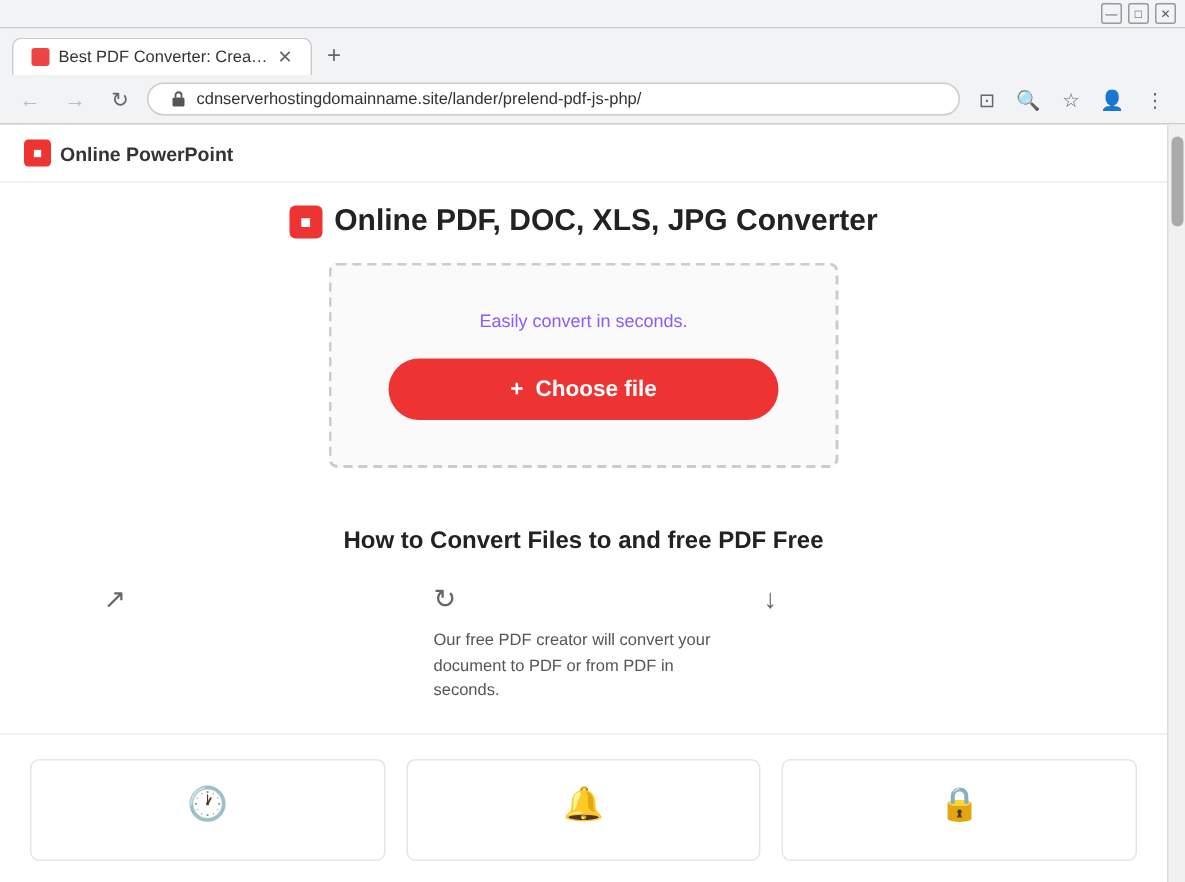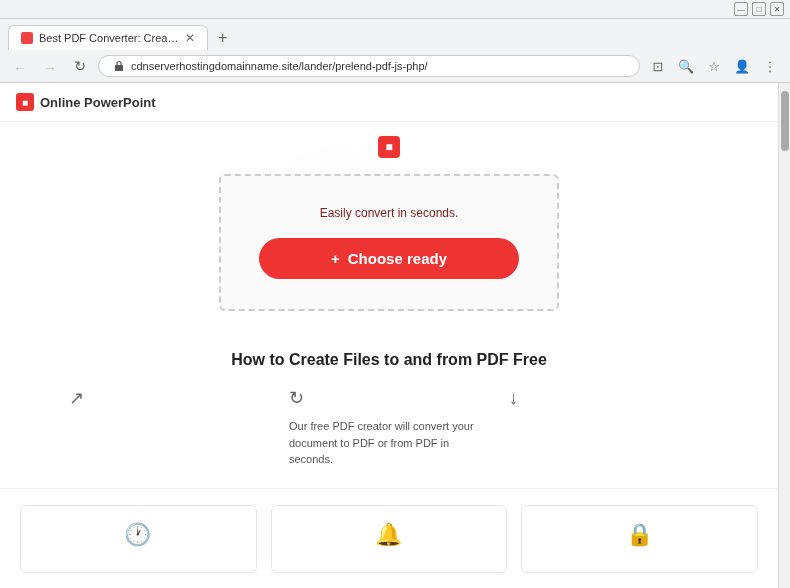--- a/index.html
+++ b/index.html
@@ -143,21 +143,21 @@
       border: 2px dashed #ccc;
       border-radius: 6px;
       padding: 30px 20px;
       margin: 0 auto;
       max-width: 340px;
       background: #fafafa;
       position: relative;
       z-index: 1;
     }
     .upload-subtitle {
-      color: #7f1d1d;
+      color: #8b5cf6;
       font-size: 12px;
       margin-bottom: 18px;
     }
     .choose-file-btn {
       background: #e33;
       color: white;
       border: none;
       border-radius: 25px;
       padding: 12px 60px;
       font-size: 15px;
@@ -315,33 +315,34 @@
 
       <div class="watermark">
         <svg width="300" height="200" viewBox="0 0 300 200" opacity="0.15">
           <circle cx="100" cy="100" r="70" fill="none" stroke="#aaa" stroke-width="25"></circle>
           <line x1="150" y1="50" x2="230" y2="170" stroke="#aaa" stroke-width="25"></line>
         </svg>
       </div>
 
       <div class="hero-title">
         <div class="hero-title-icon">■</div>
+        <span>Online PDF, DOC, XLS, JPG Converter</span>
       </div>
 
       <div class="upload-box">
         <div class="upload-subtitle">Easily convert in seconds.</div>
         <button class="choose-file-btn">
           <span>+</span>
-          <span>Choose ready</span>
+          <span>Choose file</span>
         </button>
       </div>
     </div>
 
     <div class="how-to">
-      <div class="how-to-title">How to Create Files to and from PDF Free</div>
+      <div class="how-to-title">How to Convert Files to and free PDF Free</div>
       <div class="steps">
 
         <div class="step">
           <div class="step-icon">↗</div>
         </div>
 
         <div class="step">
           <div class="step-icon">↻</div>
           <span>Our free PDF creator will convert your document to PDF or from PDF in seconds.</span>
         </div>

